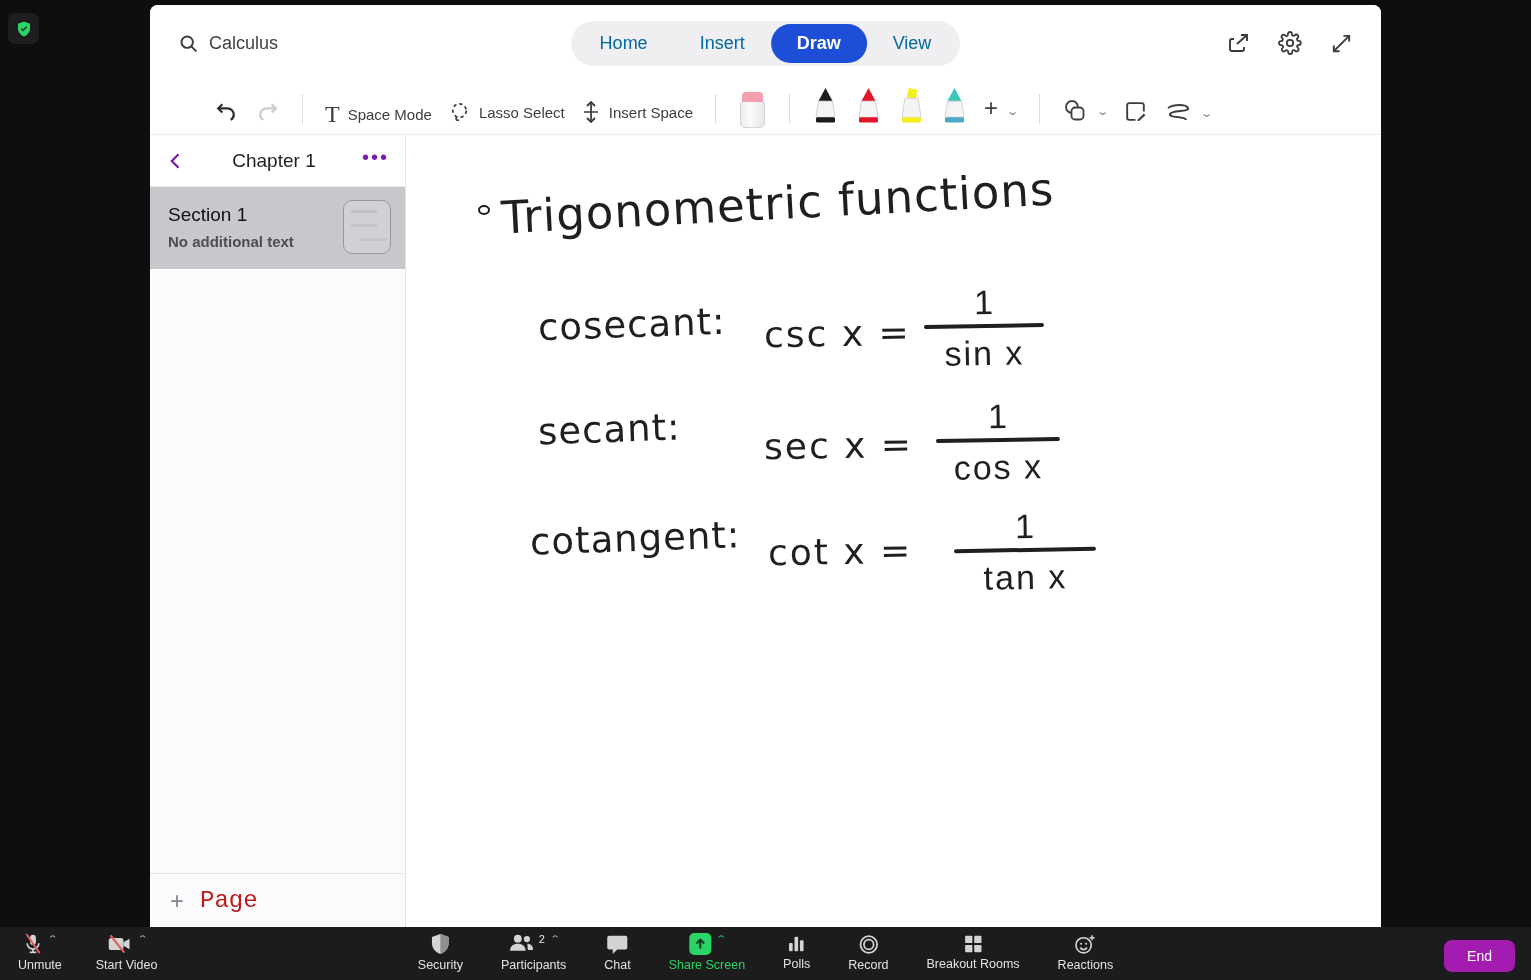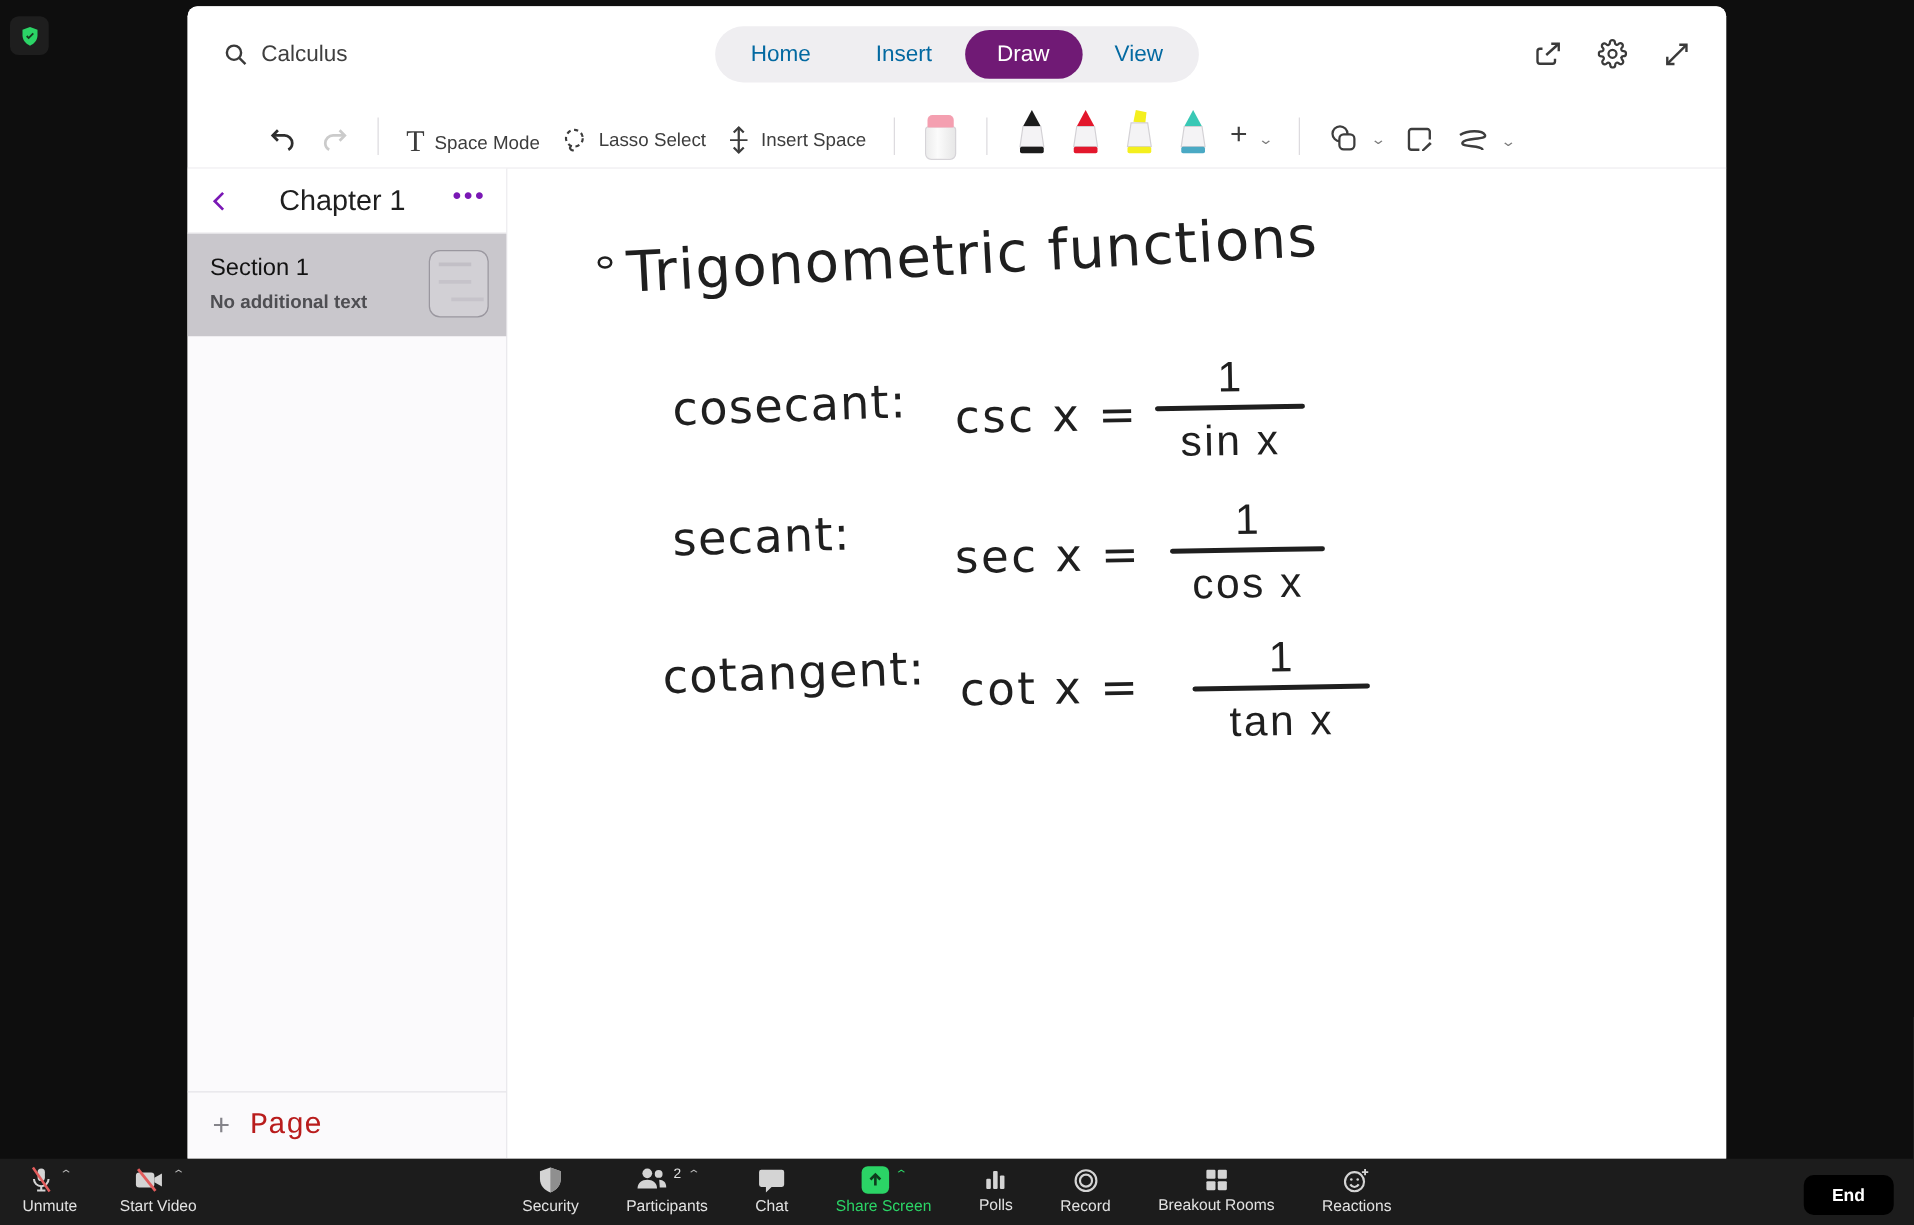--- a/index.html
+++ b/index.html
@@ -15,40 +15,40 @@
   .window { position:absolute; left:150px; top:5px; width:1231px; height:922px;
             background:#ffffff; border-radius:8px 8px 0 0; overflow:hidden;
             display:flex; flex-direction:column; }
 
   .topbar { height:76px; display:flex; align-items:center; padding:0 28px; position:relative; background:#fff; flex:0 0 auto; }
   .searchbox { display:flex; align-items:center; gap:10px; color:#3a3a3a; }
   .searchbox .q { font-size:18px; color:#3f3f3f; }
   .tabgroup { position:absolute; left:50%; transform:translateX(-50%); background:#efeef1;
               border-radius:24px; padding:3px; display:flex; align-items:center; }
   .tab { padding:9px 26px; font-size:18px; color:#0369a1; border-radius:21px; cursor:default; white-space:nowrap; }
-  .tab.active { background:#701a75; color:#fff; font-weight:400; }
+  .tab.active { background:#1d4ed8; color:#fff; font-weight:700; }
   .top-actions { margin-left:auto; display:flex; align-items:center; gap:28px; color:#3a3a3a; }
 
   .ribbon { height:54px; border-bottom:1px solid #eceaee; display:flex; align-items:flex-end;
             padding:0 0 6px 64px; gap:16px; background:#fff; flex:0 0 auto;
             font-size:15px; color:#3d3d3d; }
   .ribbon .tool { display:flex; align-items:center; gap:8px; padding-bottom:4px; }
   .rdiv { width:1px; height:30px; background:#dddbdf; margin:0 6px 4px 6px; align-self:flex-end; }
   .chev { font-size:11px; color:#7a7a7a; transform:scaleX(1.4); margin-left:2px; }
   .plus { font-size:24px; color:#3d3d3d; line-height:20px; padding-bottom:6px;}
 
   .eraser { width:25px; height:36px; position:relative; margin:0 2px; }
   .eraser .cap { position:absolute; top:0; left:2px; right:2px; height:10px; background:#f49fb0; border-radius:4px 4px 1px 1px; }
   .eraser .body { position:absolute; top:9px; left:0; right:0; bottom:0; background:linear-gradient(90deg,#ececec,#fbfbfb 40%,#e7e7e7); border:1px solid #d6d4d8; border-radius:3px 3px 5px 5px; }
 
   
   .workarea { flex:1; display:flex; min-height:0; }
   .sidebar { width:256px; flex:0 0 auto; background:#fbfafc; border-right:1px solid #e5e3e7; display:flex; flex-direction:column; }
   .sb-header { height:52px; background:#fff; border-bottom:1px solid #e8e6ea; display:flex; align-items:center; padding:0 16px; flex:0 0 auto; }
-  .sb-title { flex:1; text-align:center; font-size:23px; color:#1f1f1f; }
+  .sb-title { flex:1; text-align:center; font-size:19px; color:#1f1f1f; }
   .sb-ellipsis { color:#7a18b5; font-size:20px; letter-spacing:2px; line-height:10px; padding-bottom:8px; }
   .sb-item { background:#c9c7cc; padding:13px 14px 15px 18px; display:flex; justify-content:space-between; align-items:center; flex:0 0 auto; }
   .sb-item .t1 { font-size:19px; color:#121212; }
   .sb-item .t2 { font-size:15px; color:#4e4e52; margin-top:7px;font-weight:bold; }
   .thumb { width:48px; height:54px; border:1.5px solid #9a979f; border-radius:9px; background:#d2d0d5; position:relative; }
   .thumb::after { content:""; position:absolute; left:7px; top:9px; width:26px; height:3px; background:#c2bfc6; box-shadow:0 14px 0 #c6c3ca, 10px 28px 0 #c6c3ca; }
   .sb-spacer { flex:1; }
   .sb-addpage { border-top:1px solid #e5e3e7; height:54px; display:flex; align-items:center; gap:16px; padding:0 20px; flex:0 0 auto; }
   .sb-addpage .pl { color:#85848a; font-size:24px; font-weight:300; line-height:20px;}
   .sb-addpage .lbl { color:#b91c1c; font-size:24px;font-family:Liberation Mono, monospace; }
@@ -70,21 +70,21 @@
   .zbar { position:absolute; left:0; top:927px; width:1531px; height:53px; background:#1c1c1c; }
   .zitem { display:flex; flex-direction:column; align-items:center; justify-content:center; gap:3px;
            color:#e2e2e2; font-size:12.5px; white-space:nowrap; }
   .zicon-row { display:flex; align-items:flex-start; gap:6px; height:22px; }
   .zchev { color:#b5b5b5; font-size:9px; transform:scaleX(1.5); margin-top:1px; }
   .zleft { position:absolute; left:18px; top:6px; display:flex; gap:34px; }
   .zcenter { position:absolute; left:50%; transform:translateX(-50%); top:6px; display:flex; gap:38px; }
   .zitem.green { color:#2bd466; }
   .pbadge { color:#e2e2e2; font-size:11px; margin-left:-2px; }
   .share-ico { width:22px; height:22px; background:#2bd466; border-radius:5px; display:flex; align-items:center; justify-content:center; color:#0b3317; font-weight:bold; }
-  .end-btn { position:absolute; right:16px; top:13px; background:#000000; color:#fff; font-size:14px; font-weight:700;
+  .end-btn { position:absolute; right:16px; top:13px; background:#a21caf; color:#fff; font-size:14px; font-weight:400;
              padding:8px 23px; border-radius:8px; border:none; }
   svg { display:block; }
 </style>
 </head>
 <body>
 
 <div class="sec-badge">
   <span>
     <svg width="18" height="18" viewBox="0 0 24 24">
         <path fill="#2bd466" d="M12 2l8 3v6c0 5-3.4 9.3-8 11-4.6-1.7-8-6-8-11V5l8-3z"></path>

